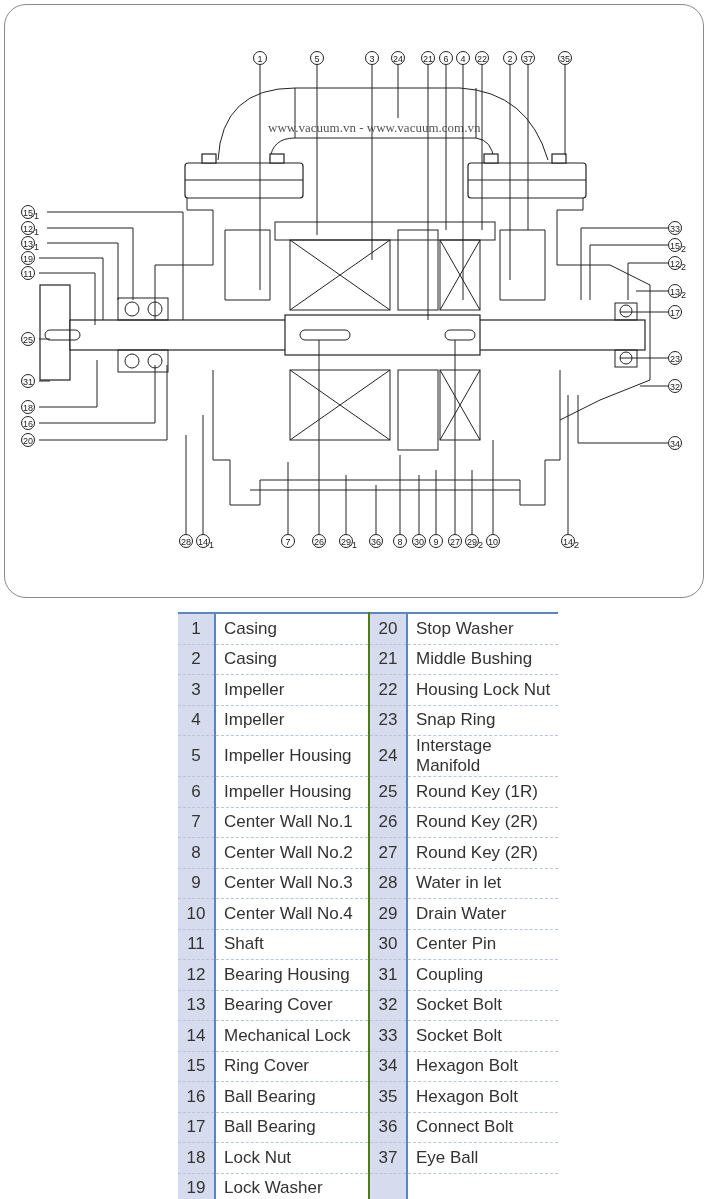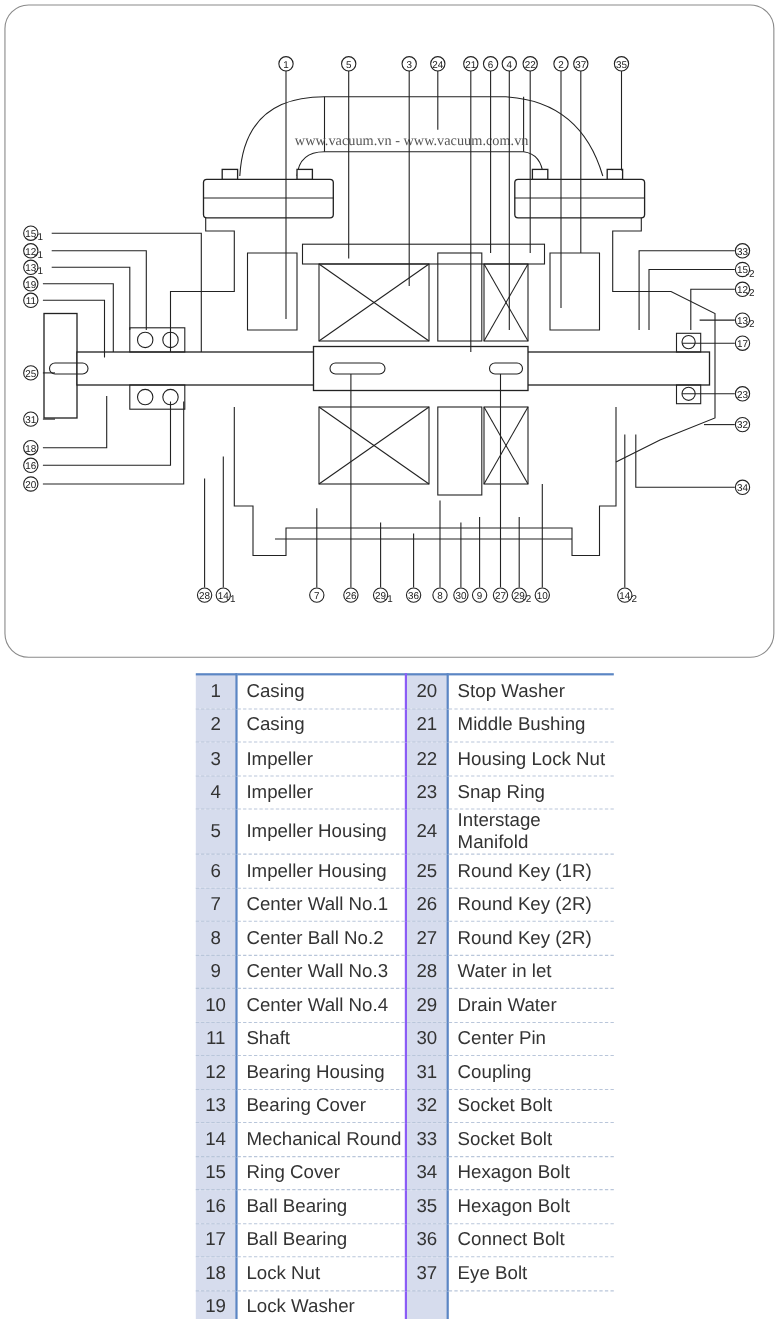--- a/index.html
+++ b/index.html
@@ -10,21 +10,21 @@
   .callout text{font-family:"Liberation Sans",sans-serif;font-size:9px;fill:#222;text-anchor:middle;dominant-baseline:central;}
   .suffix{font-family:"Liberation Sans",sans-serif;font-size:9px;fill:#222;}
   .ln{stroke:#222;stroke-width:1;fill:none;}
   .thick{stroke:#222;stroke-width:1.2;fill:#fff;}
   .wm{font-family:"Liberation Serif",serif;font-size:13px;fill:#555;}
   table.parts{position:absolute;left:178px;top:612px;border-collapse:collapse;width:380px;}
   table.parts td{height:29.5px;border-bottom:1px dashed #b9c6da;font-size:17px;color:#333;padding:0;}
   table.parts tr:first-child td{border-top:2px solid #5b86c4;}
   table.parts tr:last-child td{border-bottom:2px solid #5b86c4;}
   td.num{background:#d6dced;text-align:center;width:36px;border-right:2px solid #5b86c4;}
-  td.name{padding-left:8px !important;width:144px;border-right:2px solid #8b5cf6;}
+  td.name{padding-left:8px !important;width:144px;border-right:2px solid #4d7c0f;}
   td.name2{padding-left:8px !important;margin-top:17px;}
 </style>
 </head>
 <body>
 
 <div class="panel"></div>
 
 <svg class="dia" width="708" height="600">
 
   <g>
@@ -355,21 +355,21 @@
         <td class="name2">Round Key (1R)</td>
       </tr>
       <tr>
         <td class="num">7</td>
         <td class="name">Center Wall No.1</td>
         <td class="num">26</td>
         <td class="name2">Round Key (2R)</td>
       </tr>
       <tr>
         <td class="num">8</td>
-        <td class="name">Center Ball No.2</td>
+        <td class="name">Center Wall No.2</td>
         <td class="num">27</td>
         <td class="name2">Round Key (2R)</td>
       </tr>
       <tr>
         <td class="num">9</td>
         <td class="name">Center Wall No.3</td>
         <td class="num">28</td>
         <td class="name2">Water in let</td>
       </tr>
       <tr>
@@ -391,21 +391,21 @@
         <td class="name2">Coupling</td>
       </tr>
       <tr>
         <td class="num">13</td>
         <td class="name">Bearing Cover</td>
         <td class="num">32</td>
         <td class="name2">Socket Bolt</td>
       </tr>
       <tr>
         <td class="num">14</td>
-        <td class="name">Mechanical Round</td>
+        <td class="name">Mechanical Lock</td>
         <td class="num">33</td>
         <td class="name2">Socket Bolt</td>
       </tr>
       <tr>
         <td class="num">15</td>
         <td class="name">Ring Cover</td>
         <td class="num">34</td>
         <td class="name2">Hexagon Bolt</td>
       </tr>
       <tr>
@@ -417,21 +417,21 @@
       <tr>
         <td class="num">17</td>
         <td class="name">Ball Bearing</td>
         <td class="num">36</td>
         <td class="name2">Connect Bolt</td>
       </tr>
       <tr>
         <td class="num">18</td>
         <td class="name">Lock Nut</td>
         <td class="num">37</td>
-        <td class="name2">Eye Bolt</td>
+        <td class="name2">Eye Ball</td>
       </tr>
       <tr>
         <td class="num">19</td>
         <td class="name">Lock Washer</td>
         <td class="num"></td>
         <td class="name2"></td>
       </tr>
     </tbody>
 </table>
 

